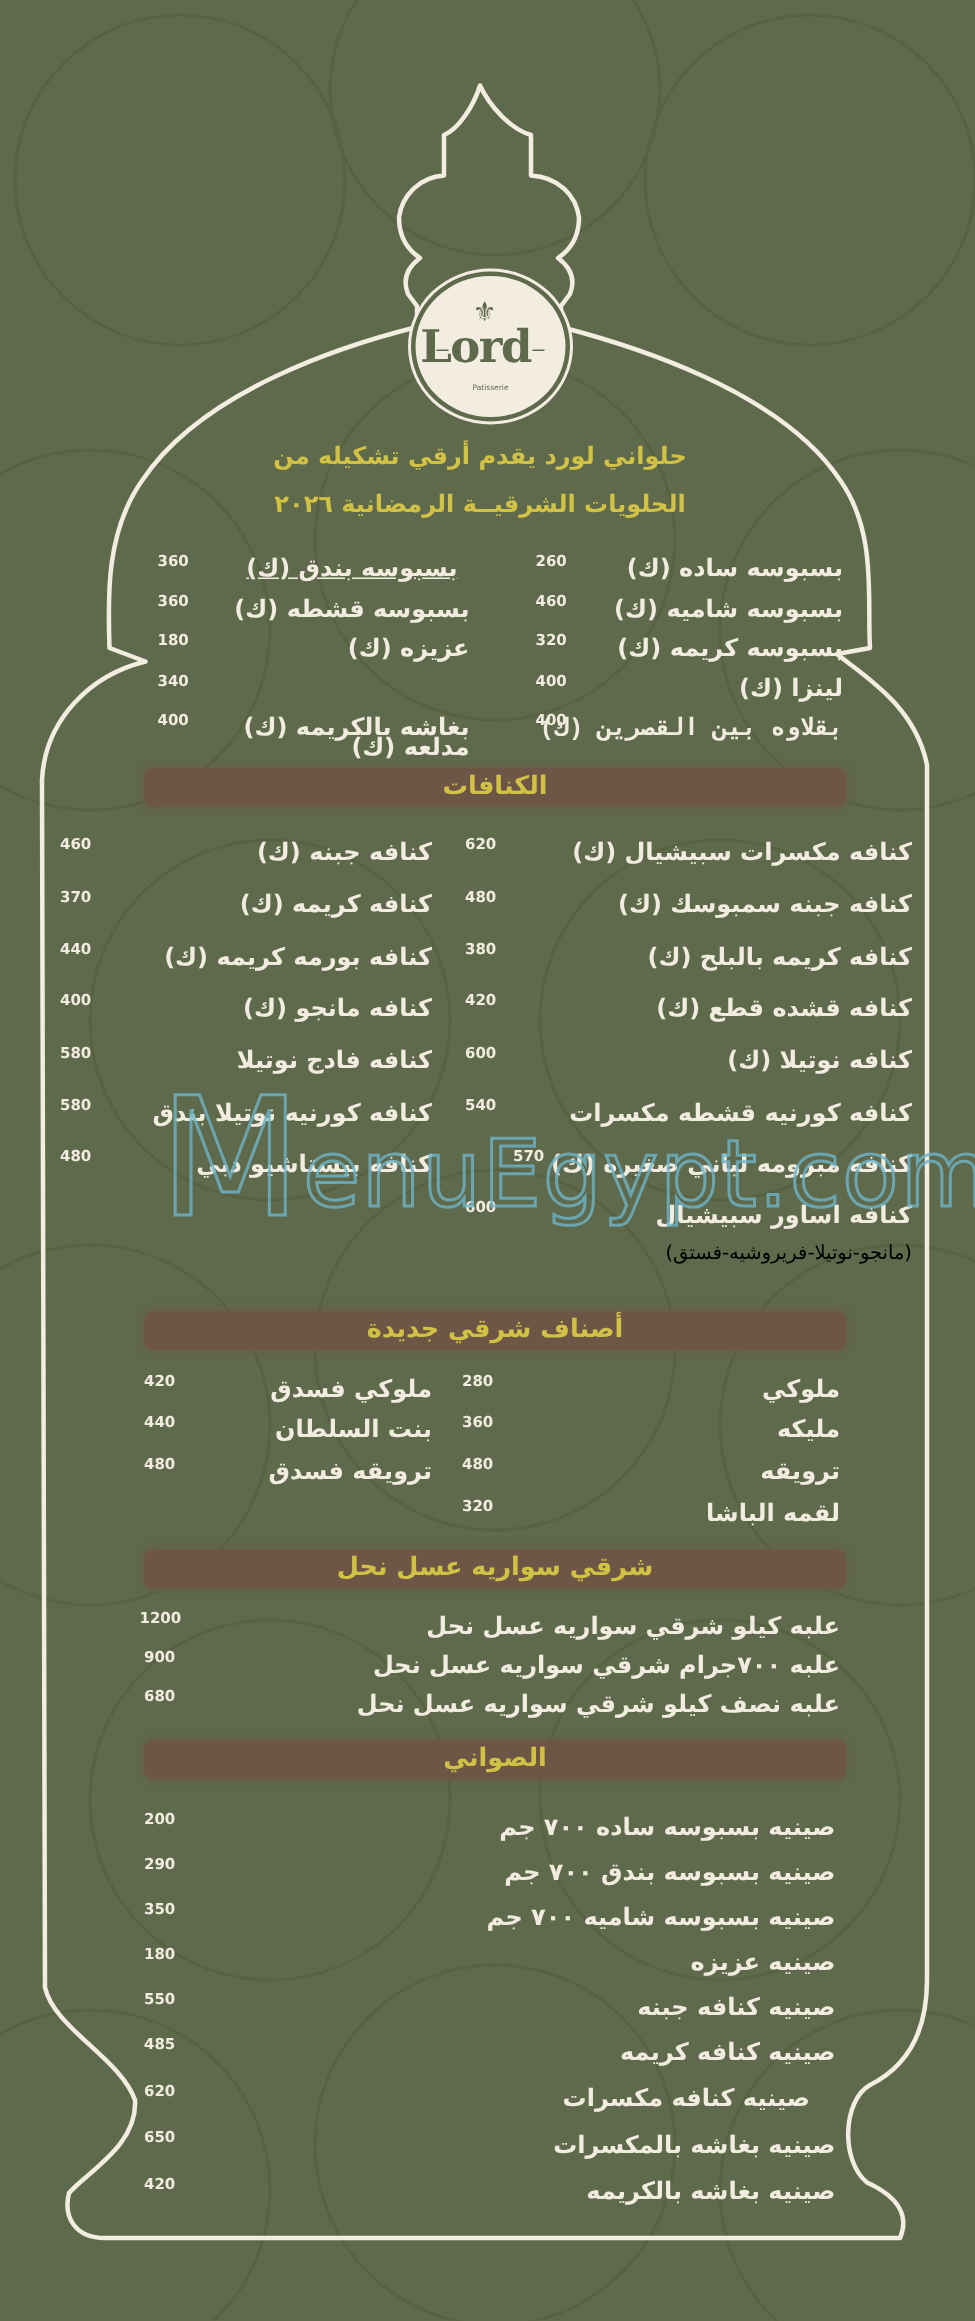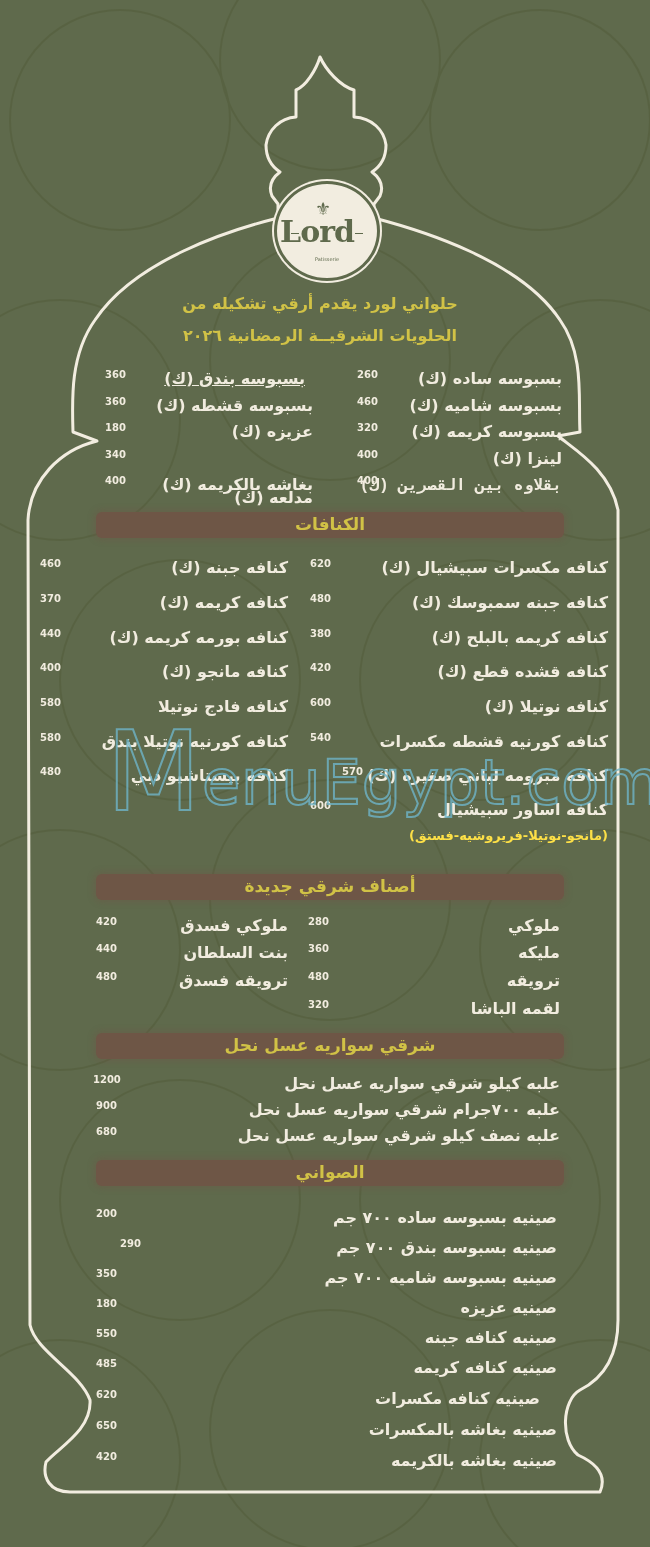--- a/index.html
+++ b/index.html
@@ -39,21 +39,21 @@
 
   .section-bar {
     position: absolute; left: 96px; width: 468px; height: 26px;
     background: #6e5646; border-radius: 6px;
     box-shadow: 0 0 6px 2px rgba(110,86,70,0.45);
   }
   .section-bar span {
     position: absolute; left: 0; width: 100%; top: 2px; text-align: center; direction: rtl;
     color: #d1c246; font-size: 17px; font-weight: bold;
   }
-  .note { position: absolute; direction: rtl; color: #fde047; font-size: 13px; font-weight: bold; white-space: nowrap; }
+  .note { position: absolute; direction: rtl; color: #000000; font-size: 13px; font-weight: normal; white-space: nowrap; }
   .watermark {
     position: absolute; left: 106px; top: 708px; font-size: 62px; color: rgba(120,185,200,0.55);
     font-family: "DejaVu Sans", sans-serif; letter-spacing: 1px; white-space: nowrap;
     -webkit-text-stroke: 2px rgba(110,180,200,0.8); color: transparent;
   }
   .watermark .big { font-size: 110px; vertical-align: -6px; }
 </style>
 </head>
 <body>
 
@@ -228,21 +228,21 @@
   <div class="price" style="left:96px;top:1126px;">680</div>
 </div>
 
 <div class="section-bar" style="top:1160px;">
   <span>الصواني</span>
 </div>
 <div>
   <div class="name" style="right:93px;top:1208px;">صينيه بسبوسه ساده ٧٠٠ جم</div>
   <div class="price" style="left:96px;top:1208px;">200</div>
   <div class="name" style="right:93px;top:1238px;">صينيه بسبوسه بندق ٧٠٠ جم</div>
-  <div class="price" style="left:96px;top:1238px;margin-left:24px;">290</div>
+  <div class="price" style="left:96px;top:1238px;">290</div>
   <div class="name" style="right:93px;top:1268px;">صينيه بسبوسه شاميه ٧٠٠ جم</div>
   <div class="price" style="left:96px;top:1268px;">350</div>
   <div class="name" style="right:93px;top:1298px;">صينيه عزيزه</div>
   <div class="price" style="left:96px;top:1298px;">180</div>
   <div class="name" style="right:93px;top:1328px;">صينيه كنافه جبنه</div>
   <div class="price" style="left:96px;top:1328px;">550</div>
   <div class="name" style="right:93px;top:1358px;">صينيه كنافه كريمه</div>
   <div class="price" style="left:96px;top:1358px;">485</div>
   <div class="name" style="right:110px;top:1389px;">صينيه كنافه مكسرات</div>
   <div class="price" style="left:96px;top:1389px;">620</div>

